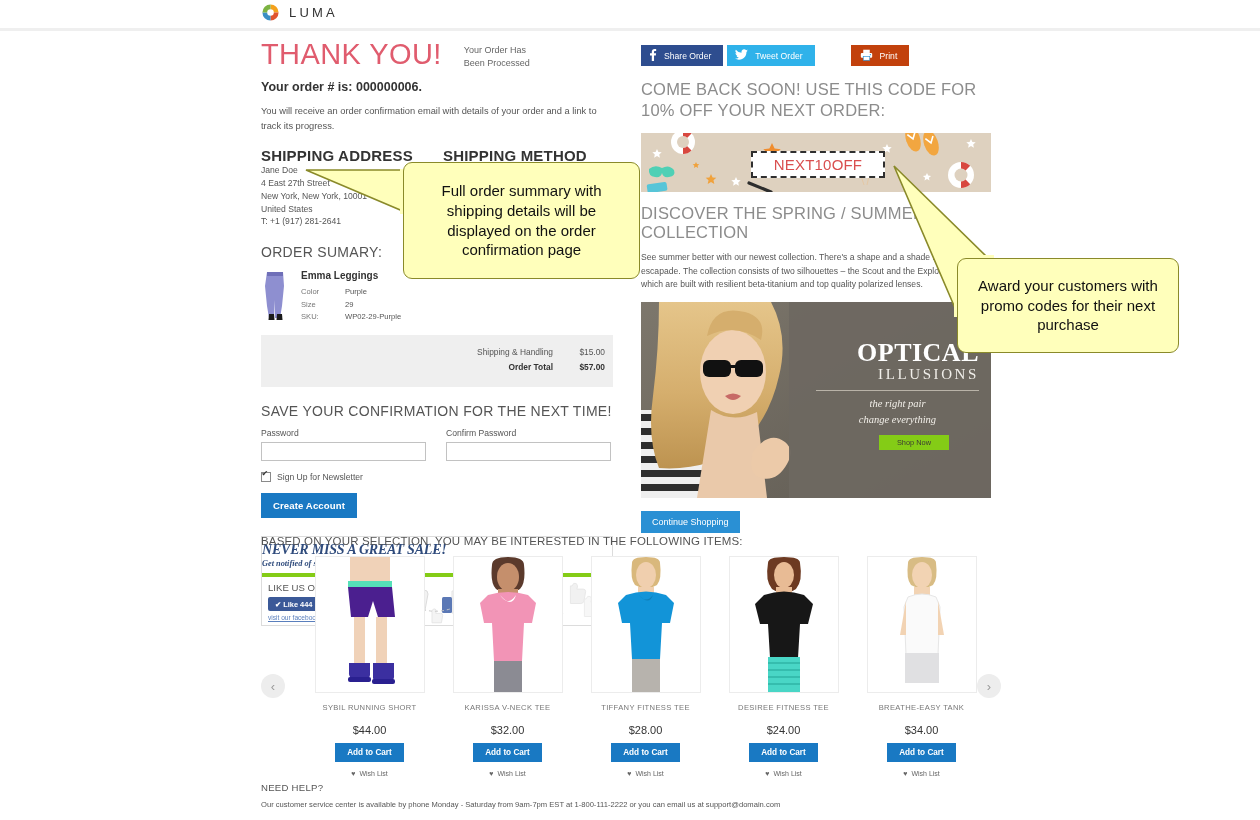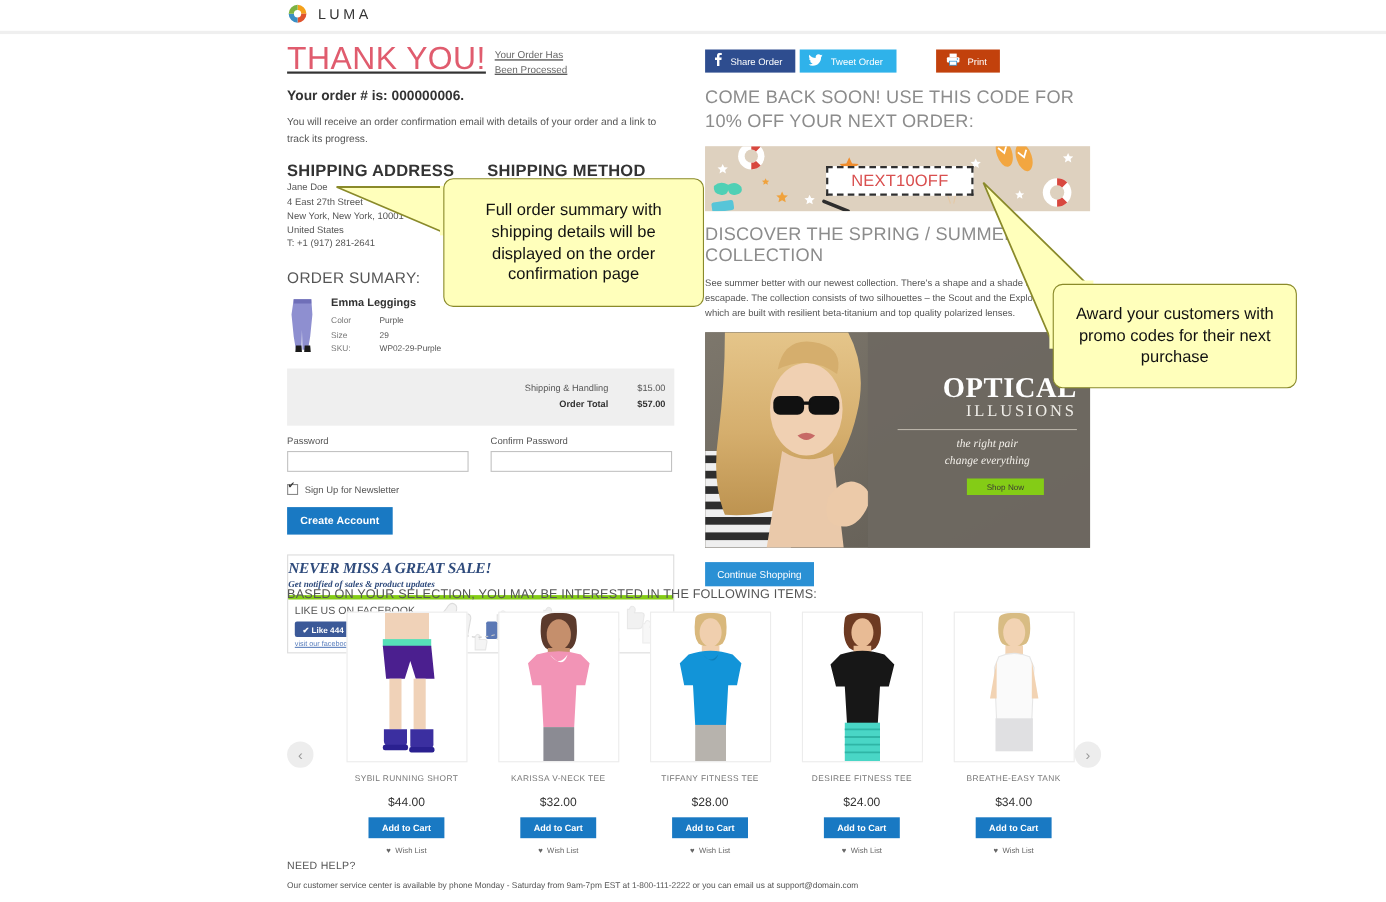--- a/index.html
+++ b/index.html
@@ -17,21 +17,21 @@
   .header { position:absolute; left:0; top:0; width:1260px; height:28px; background:#fff; }
   .header-sep { position:absolute; left:0; top:28px; width:1260px; height:3px; background:#efefef; }
   .logo-wrap { position:absolute; left:261px; top:3px; display:flex; align-items:center; gap:9px; }
   .logo-mark { width:19px; height:19px; position:relative; }
   .logo-text { font-size:13px; letter-spacing:3.2px; color:#333; font-weight:400; }
 
   
   .left-col { position:absolute; left:261px; top:40px; width:352px; }
   .thankyou { font-size:29px; color:#e05c6e; letter-spacing:0.4px; line-height:1; font-weight:400;
               display:inline-block; vertical-align:top; }
-  .ty-row { display:flex; align-items:flex-start; gap:8px;text-decoration:underline; }
+  .ty-row { display:flex; align-items:flex-start; gap:22px; }
   .ty-sub { font-size:9px; color:#666; line-height:1.45; padding-top:4px; }
   .order-no { font-size:12.5px; font-weight:bold; color:#333; margin-top:10px; }
   .order-note { font-size:9.3px; color:#555; line-height:1.55; margin-top:10px; width:350px; }
 
   .addr-grid { display:flex; margin-top:14px; }
   .addr-col { width:182px; }
   .addr-col.right { width:170px; }
   .addr-h { font-size:15px; font-weight:bold; color:#333; letter-spacing:0.2px; }
   .addr-l { font-size:8.6px; color:#555; line-height:1.5; }
 
@@ -235,20 +235,21 @@
           <span class="tot-lbl">Shipping &amp; Handling</span>
           <span class="tot-val">$15.00</span>
         </div>
         <div class="tot-line bold">
           <span class="tot-lbl">Order Total</span>
           <span class="tot-val">$57.00</span>
         </div>
       </div>
     </div>
 
+    <div class="save-title">SAVE YOUR CONFIRMATION FOR THE NEXT TIME!</div>
 
     <div class="pw-grid">
       <div class="pw-field">
         <div class="pw-label">Password</div>
         <input class="pw-input" type="password" value="" style="">
       </div>
       <div class="pw-field">
         <div class="pw-label">Confirm Password</div>
         <input class="pw-input" type="password" value="" style="">
       </div>

